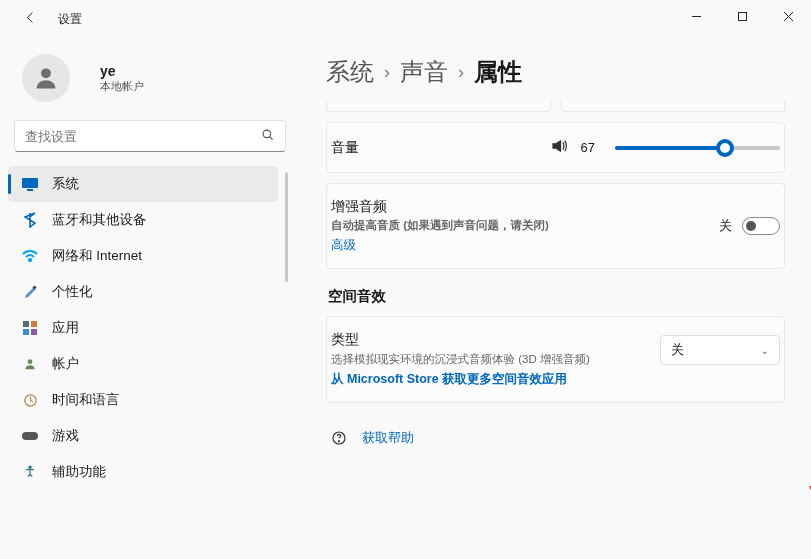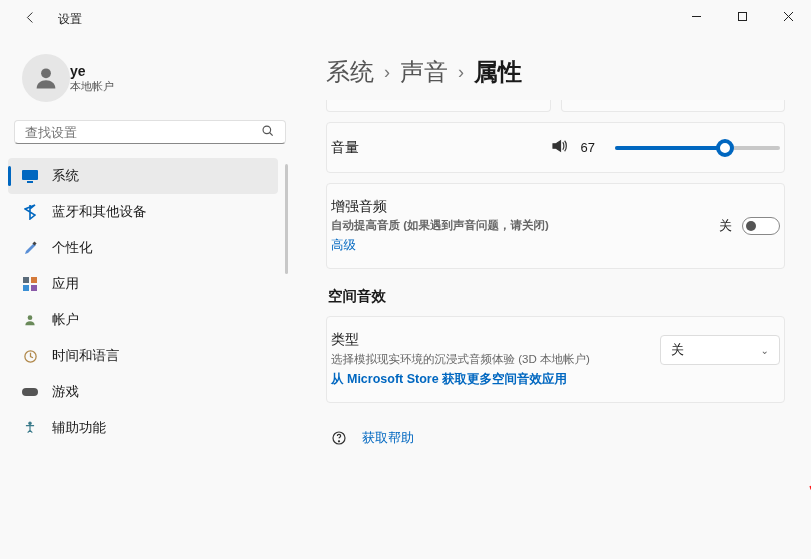--- a/index.html
+++ b/index.html
@@ -26,36 +26,36 @@
   .winbtn { width: 46px; height: 32px; display:flex; align-items:center; justify-content:center; font-size:11px;}
   .winbtn svg { stroke:#222; }
   .layout { display: flex; height: calc(100% - 38px); }
   .sidebar {
     width: 300px;
     padding: 8px 8px 0 8px;
     background: #f9f9f9;
     display: flex;
     flex-direction: column;
   }
-  .profile { display: flex; align-items: center; padding: 8px 14px 16px 14px; gap: 0;}
+  .profile { display: flex; align-items: center; padding: 8px 14px 16px 14px; gap: 30px;}
   .avatar {
     width: 48px; height: 48px; border-radius: 50%;
     background: #e6e6e6; display:flex; align-items:center; justify-content:center;
   }
   .avatar svg { fill: #6e6e6e; }
   .profile .name { font-size: 14px; font-weight: 600; }
   .profile .sub { font-size: 11px; color: #555; }
   .search {
     margin: 2px 6px 10px 6px;
     display: flex; align-items: center;
     background: #fff;
     border: 1px solid #e0e0e0;
     border-bottom: 1.5px solid #888;
     border-radius: 4px;
-    height: 24px;
+    height: 32px;
     padding: 0 10px;
   }
   .search input {
     flex: 1; border: none; outline: none; font-size: 13px;
     background: transparent; color: #555;
   }
   .search .sicon { color:#555; }
   .navlist { padding-top: 4px; overflow-y:auto; position:relative; }
   .nav-scroll-indicator {
     position:absolute; right:4px; top:10px; width:3px; height:110px;
@@ -206,20 +206,30 @@
       </div>
       <div class="navitem">
         <span class="navicon" style="color:#0067c0">
           <svg width="12" height="16" viewBox="0 0 12 16" fill="none" stroke="#0067c0" stroke-width="1.6">
               <path d="M6 1v14l5-4-10-6 10-4-5 4"></path>
             </svg>
         </span>
         <span>蓝牙和其他设备</span>
       </div>
       <div class="navitem">
+        <span class="navicon" style="color:#0091ea">
+          <svg width="16" height="12" viewBox="0 0 16 12" fill="none" stroke="#00a2ed" stroke-width="1.8">
+              <path d="M1 4c4-4 10-4 14 0"></path>
+              <path d="M4 7c2.5-2.5 5.5-2.5 8 0"></path>
+              <circle cx="8" cy="10" r="1.2" fill="#00a2ed"></circle>
+            </svg>
+        </span>
+        <span>网络和 Internet</span>
+      </div>
+      <div class="navitem">
         <span class="navicon">
           <svg width="15" height="15" viewBox="0 0 15 15" fill="none">
               <path d="M2 13l3-1 8-8-2-2-8 8z" fill="#5a8fd6"></path>
               <rect x="10" y="1" width="3" height="3" fill="#444" transform="rotate(45 11.5 2.5)"></rect>
             </svg>
         </span>
         <span>个性化</span>
       </div>
       <div class="navitem">
         <span class="navicon">
@@ -315,21 +325,21 @@
             <div class="knob"></div>
           </div>
       </div>
     </div>
 
     <div class="section-title">空间音效</div>
 
     <div class="card typecard">
       <div class="txt">
         <div class="title">类型</div>
-        <div class="desc">选择模拟现实环境的沉浸式音频体验 (3D 本地帐户)</div>
+        <div class="desc">选择模拟现实环境的沉浸式音频体验 (3D 增强音频)</div>
         <span class="link" style="font-weight:600;">从 Microsoft Store 获取更多空间音效应用</span>
       </div>
       <div class="dropdown">
         <span>关</span>
         <span style="font-size:10px;color:#666;">⌄</span>
       </div>
     </div>
 
     <div class="help-links">
       <div class="row">

